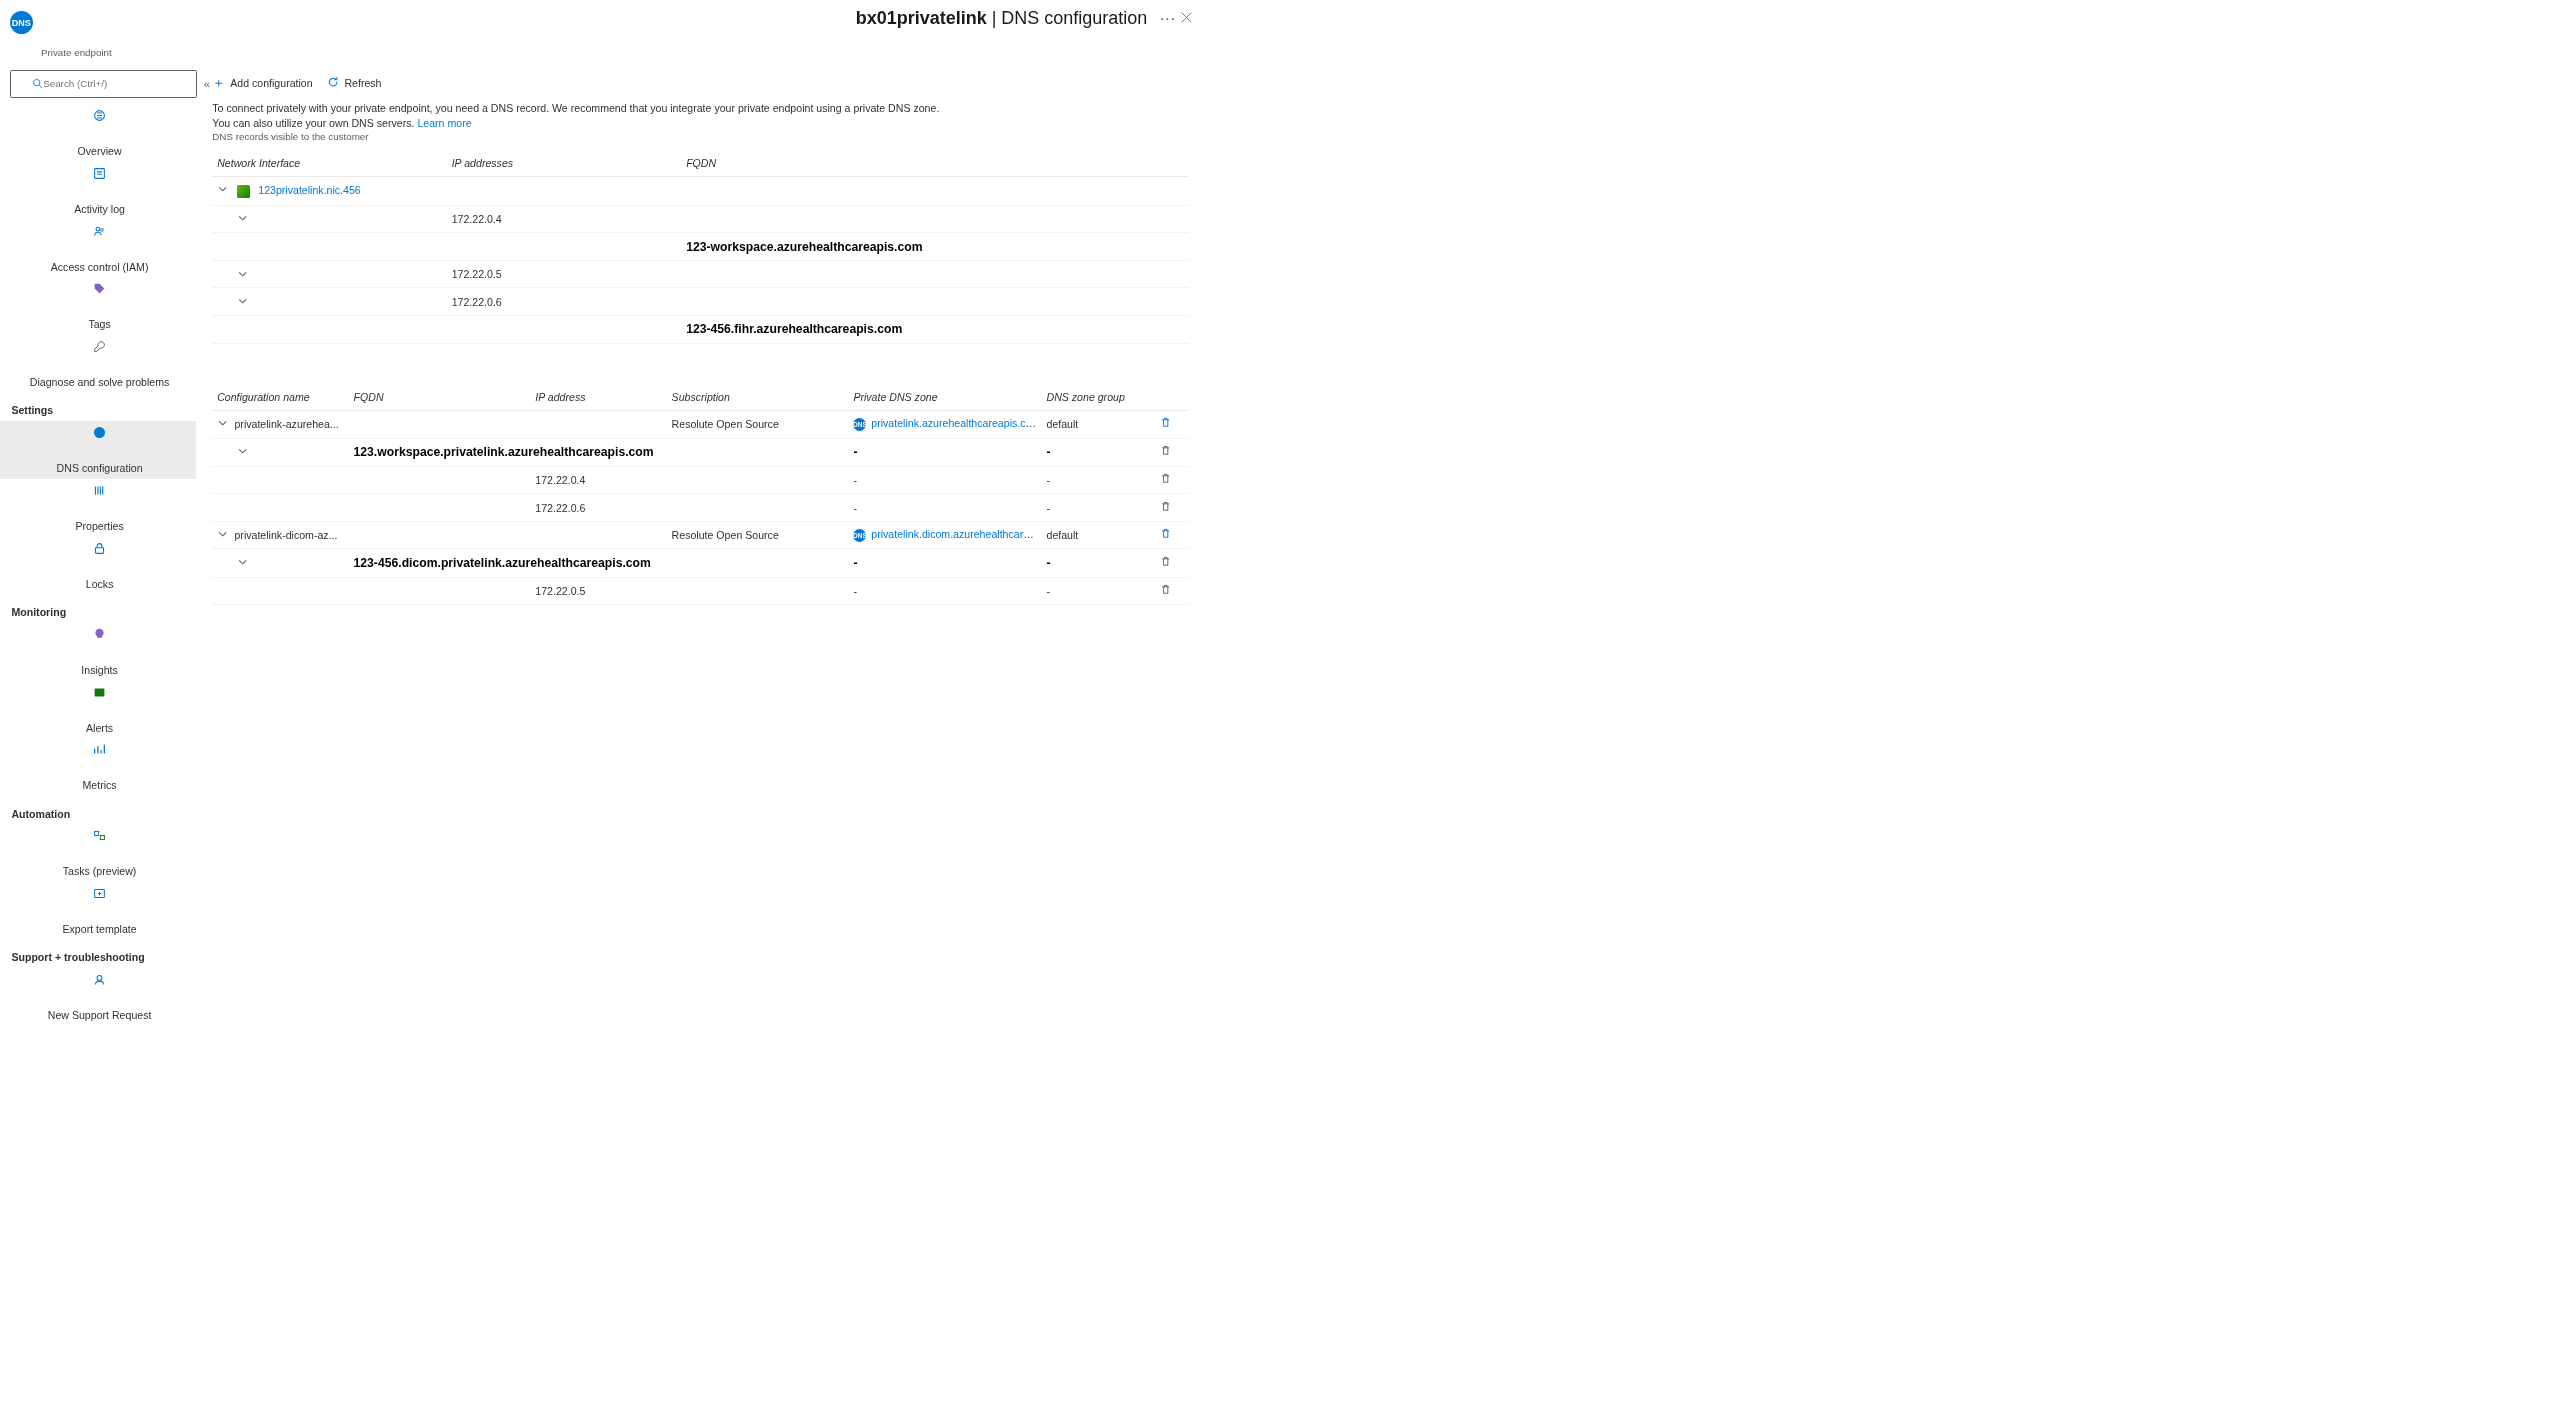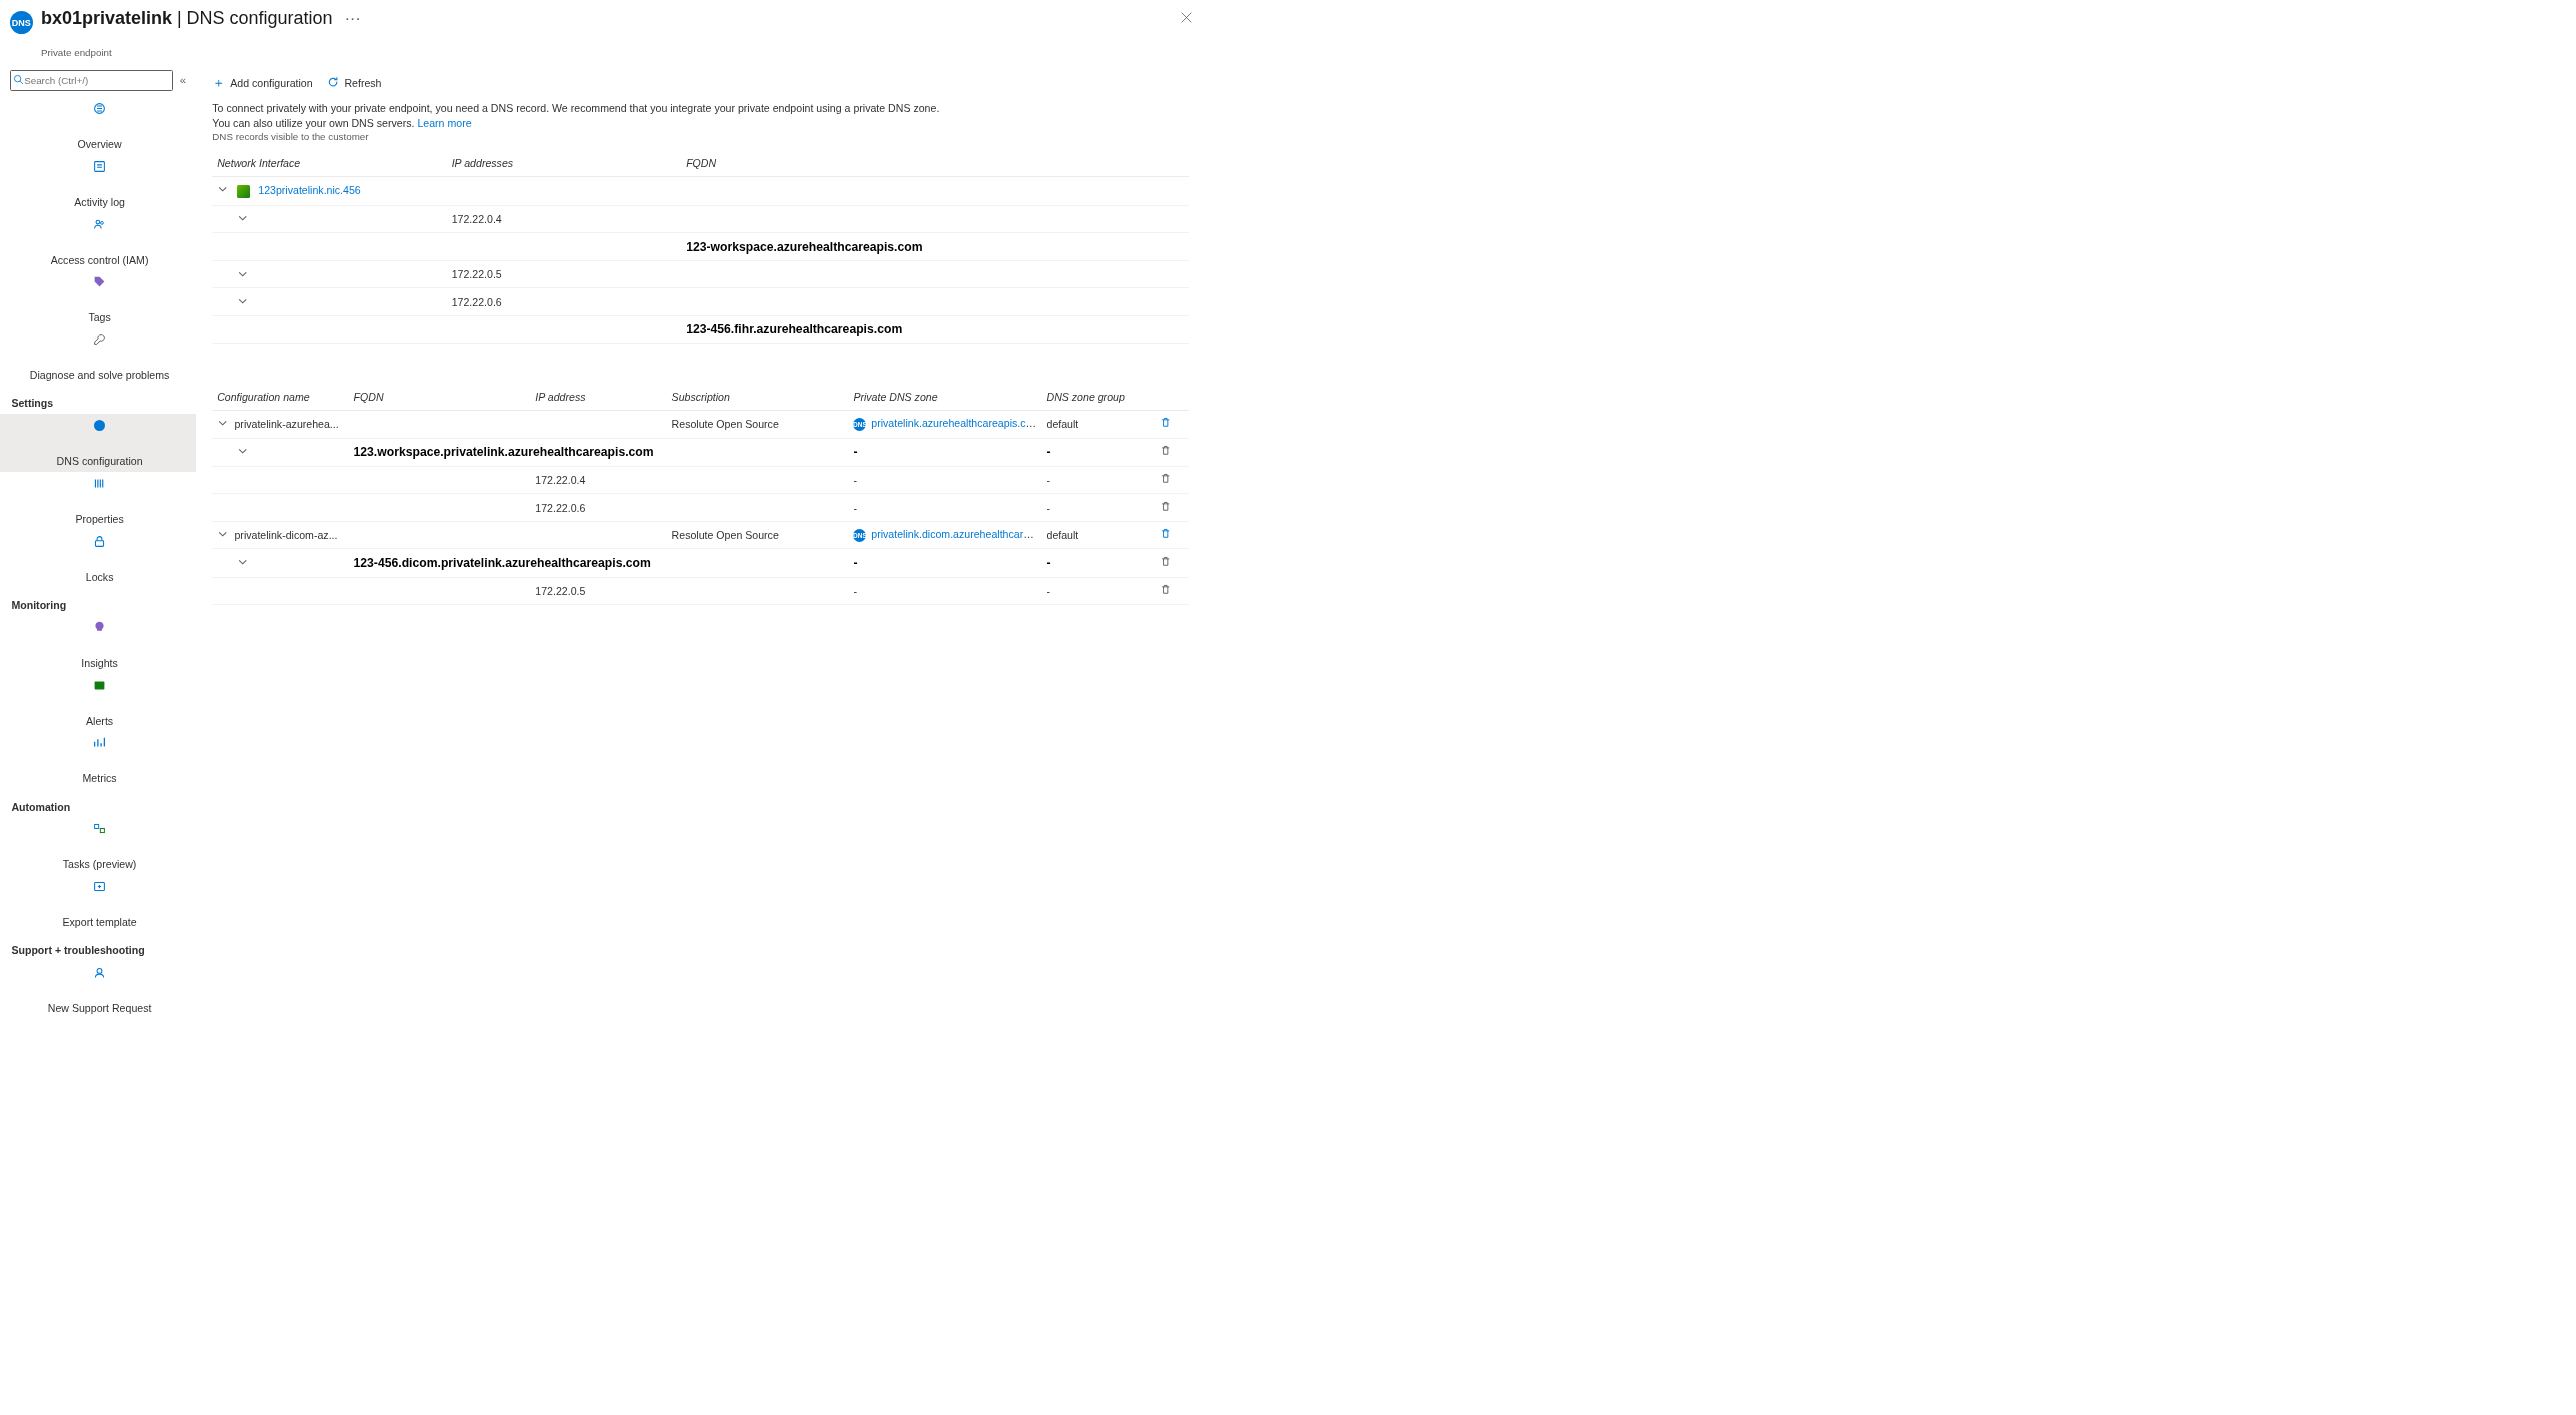--- a/index.html
+++ b/index.html
@@ -20,34 +20,34 @@
     border-radius: 50%;
     background: #0078d4;
     color: #fff;
     font-size: 9px;
     font-weight: 600;
     display: flex; align-items: center; justify-content: center;
     margin-right: 8.2px;
     margin-top: 3.3px;
   }
   .header-text { flex: 1; }
-  .header-title { font-size: 18px; font-weight: 600; color: #1b1a19; display:flex; align-items:center; gap:4.9px;}
+  .header-title { font-size: 18px; font-weight: 600; color: #1b1a19; display:flex; align-items:center; gap:4.9px;justify-content:flex-end;}
   .header-title .thin { font-weight: 400; }
   .header-sub { font-size: 9.8px; color: #605e5c; margin-top: 18px; }
   .header-close { cursor: pointer; color: #605e5c; font-size: 14.7px; padding: 3.3px; }
   .body { display: flex; }
   .sidebar { width: 196px; flex: none; padding: 0 0 16.3px 0;}
   .search-row { display:flex; align-items:center; gap:6.5px; padding: 0 9.8px 6.5px 9.8px;}
   .search-box {
     flex:1;
     display:flex; align-items:center;
     border: 0.8px solid #605e5c;
     border-radius: 1.6px;
-    height: 21px;
-    padding: 0 2px;
+    height: 28px;
+    padding: 0 21px;
   }
   .search-box input {
     border:none; outline:none; font-size:9.8px; flex:1; background:transparent;
   }
   .collapse-btn { color:#605e5c; cursor:pointer; font-size:11.4px;}
   .nav-item {
     display:flex; align-items:center;
     padding: 4.9px 8.2px 4.9px 11.4px;
     gap: 23px;
     cursor:pointer;

